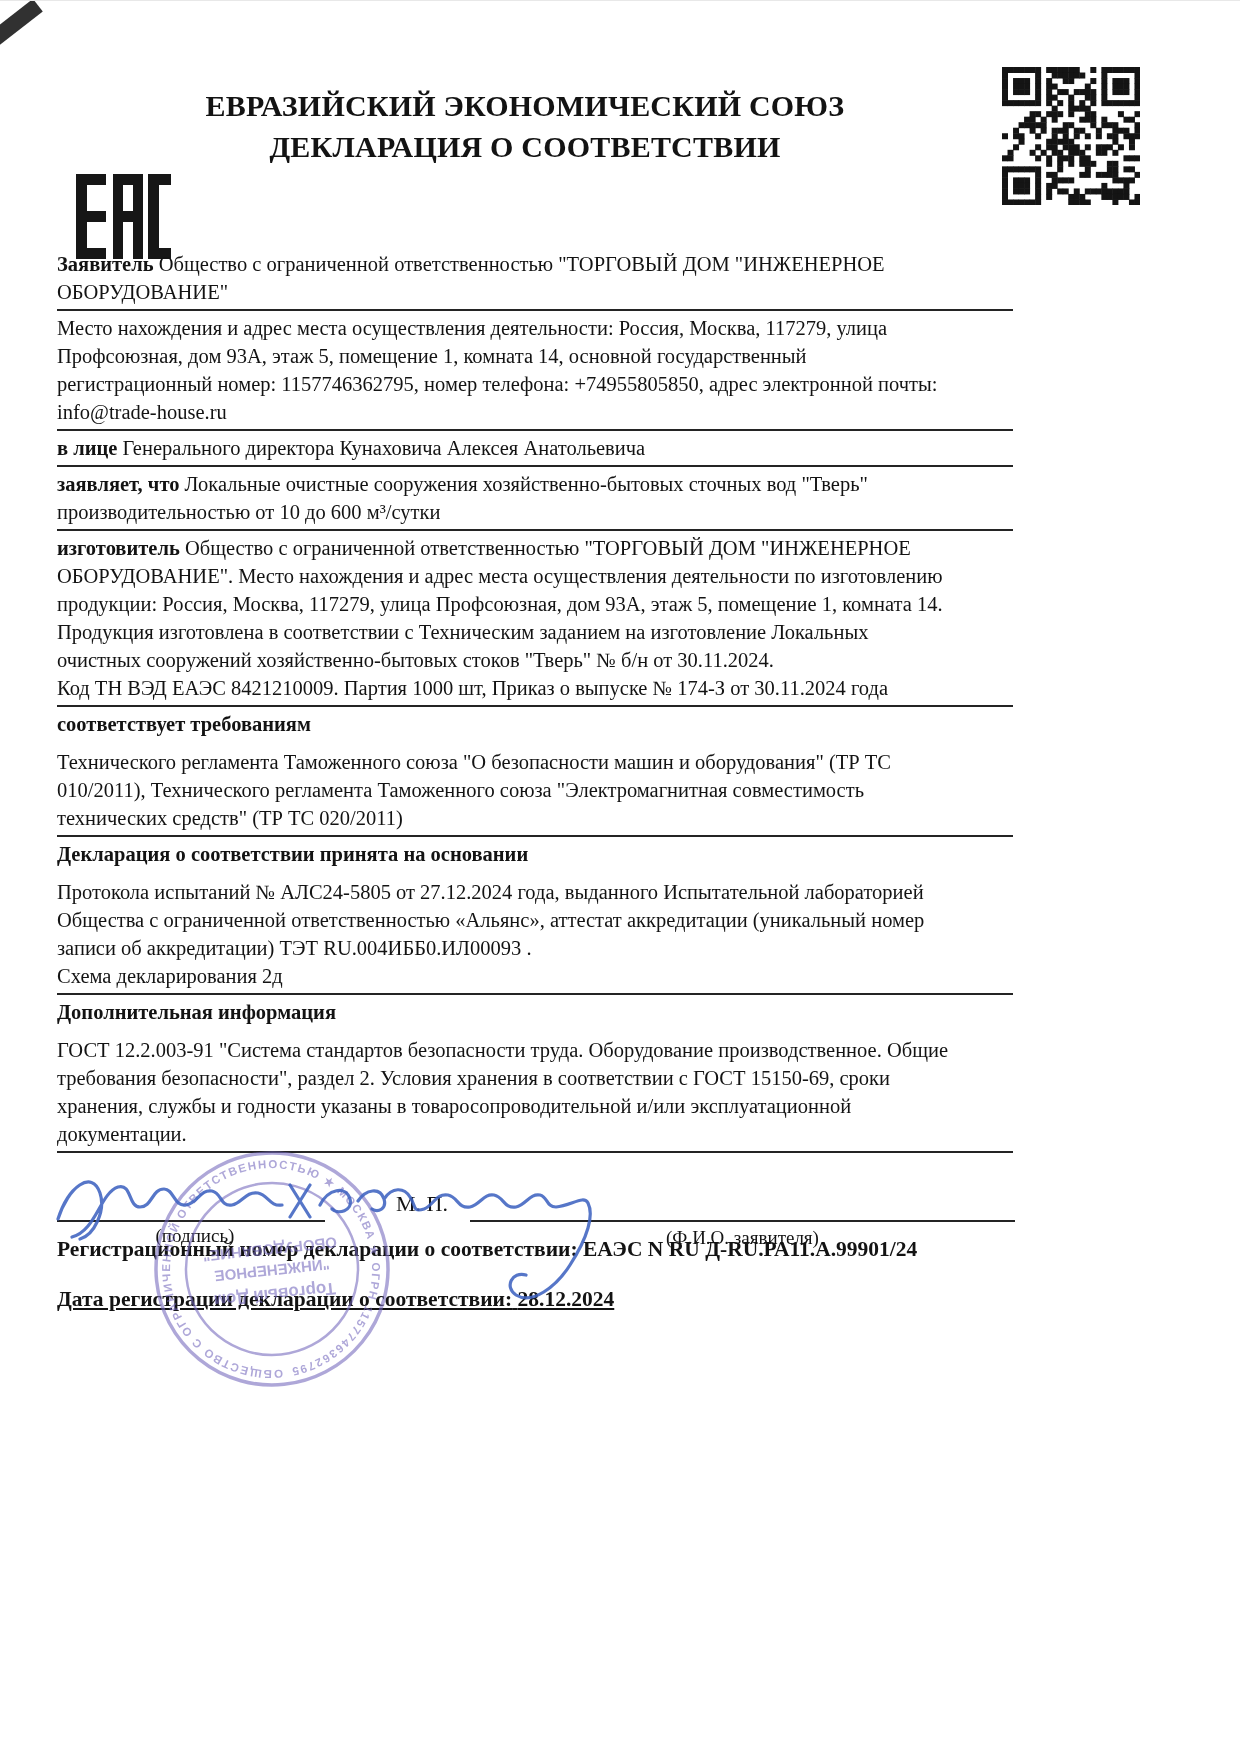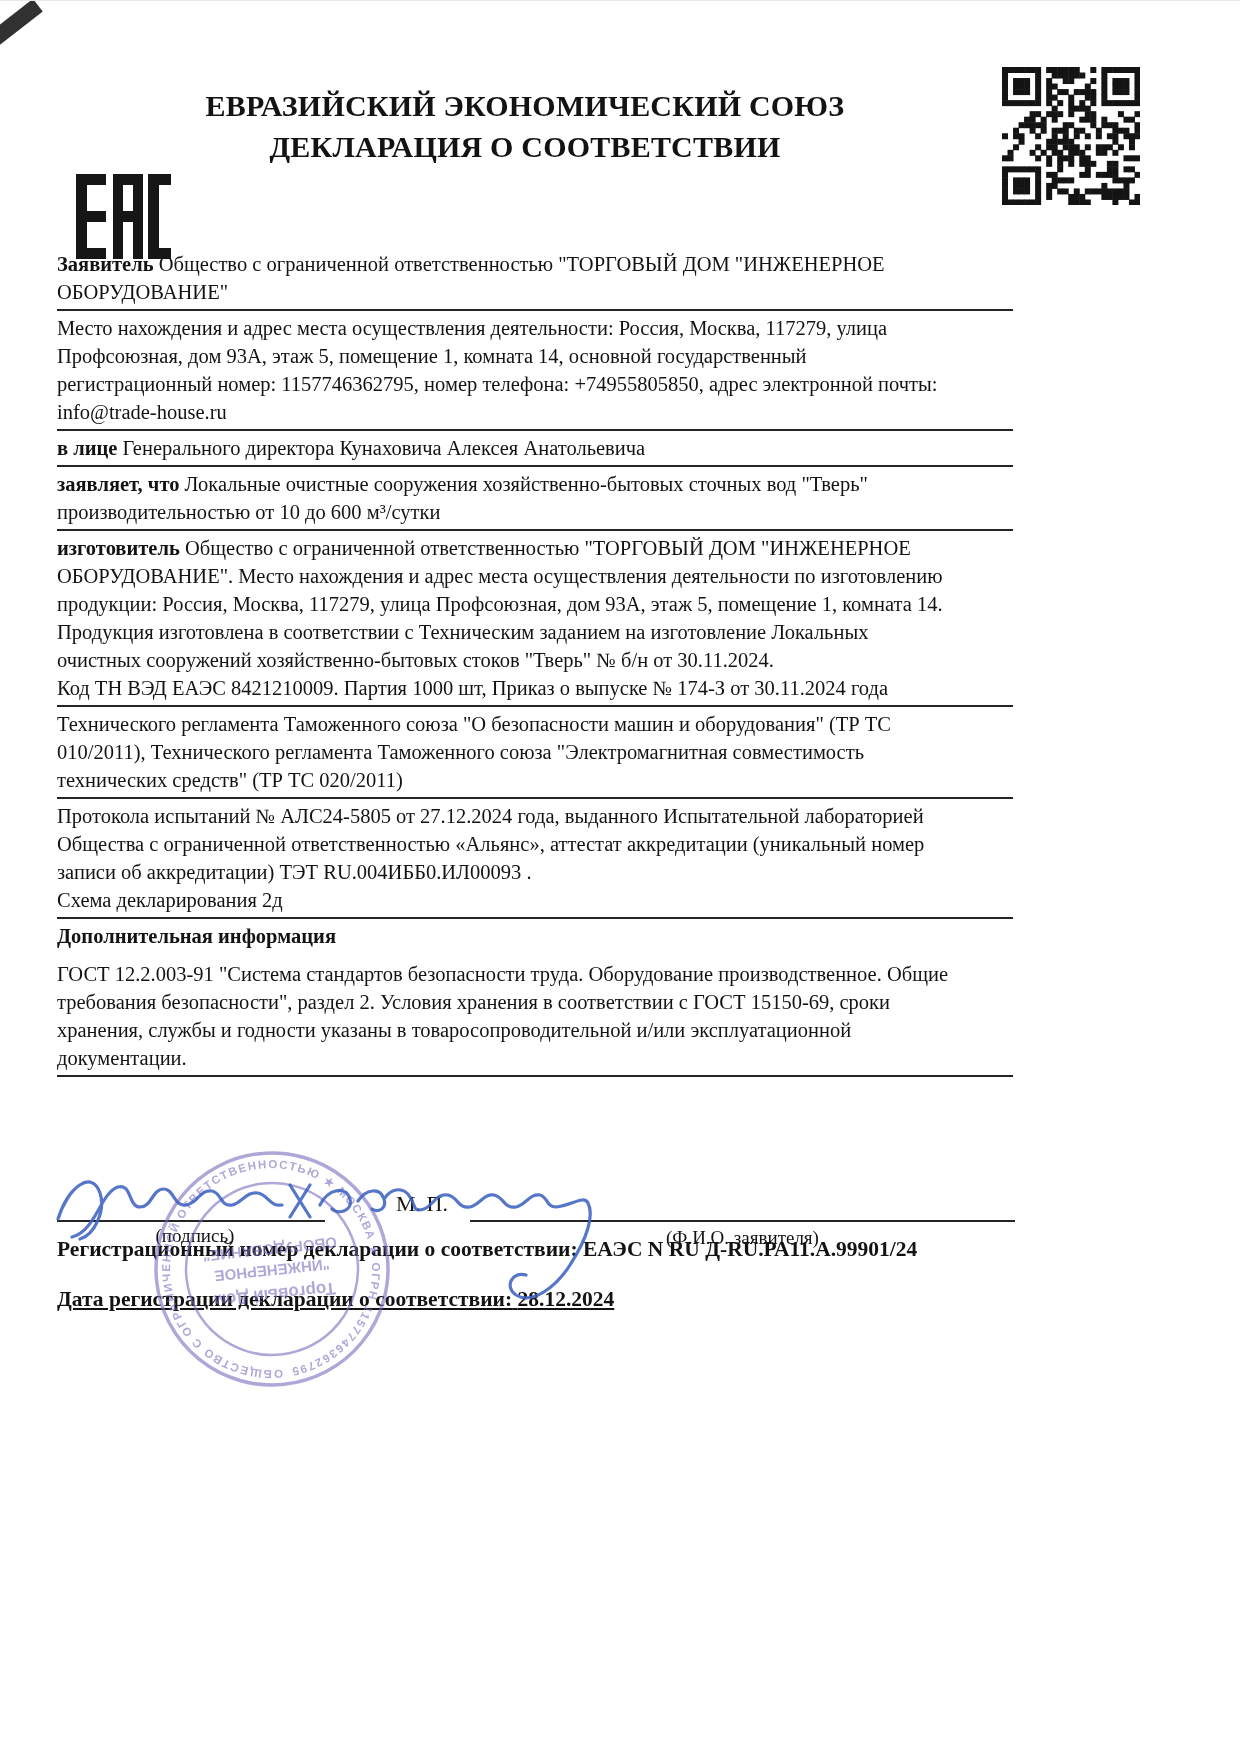--- a/index.html
+++ b/index.html
@@ -396,25 +396,27 @@
 
     <p class="sec ruled"><b>заявляет, что</b> <span>Локальные очистные сооружения хозяйственно-бытовых сточных вод "Тверь"
 производительностью от 10 до 600 м³/сутки</span></p>
 
     <p class="sec ruled"><b>изготовитель</b> <span>Общество с ограниченной ответственностью "ТОРГОВЫЙ ДОМ "ИНЖЕНЕРНОЕ
 ОБОРУДОВАНИЕ". Место нахождения и адрес места осуществления деятельности по изготовлению
 продукции: Россия, Москва, 117279, улица Профсоюзная, дом 93А, этаж 5, помещение 1, комната 14.
 Продукция изготовлена в соответствии с Техническим заданием на изготовление Локальных
 очистных сооружений хозяйственно-бытовых стоков "Тверь" № б/н от 30.11.2024.</span><span class="block">Код ТН ВЭД ЕАЭС 8421210009. Партия 1000 шт, Приказ о выпуске № 174-З от 30.11.2024 года</span></p>
 
+    <p class="sec heading">соответствует требованиям</p>
 
     <p class="sec ruled"><span>Технического регламента Таможенного союза "О безопасности машин и оборудования" (ТР ТС
 010/2011), Технического регламента Таможенного союза "Электромагнитная совместимость
 технических средств" (ТР ТС 020/2011)</span></p>
 
+    <p class="sec heading">Декларация о соответствии принята на основании</p>
 
     <p class="sec ruled"><span>Протокола испытаний № АЛС24-5805 от 27.12.2024 года, выданного Испытательной лабораторией
 Общества с ограниченной ответственностью «Альянс», аттестат аккредитации (уникальный номер
 записи об аккредитации)  ТЭТ RU.004ИББ0.ИЛ00093 .</span><span class="block">Схема декларирования 2д</span></p>
 
     <p class="sec heading">Дополнительная информация</p>
 
     <p class="sec ruled"><span>ГОСТ 12.2.003-91 "Система стандартов безопасности труда. Оборудование производственное. Общие
 требования безопасности", раздел 2. Условия хранения в соответствии с ГОСТ 15150-69, сроки
 хранения, службы и годности указаны в товаросопроводительной и/или эксплуатационной

